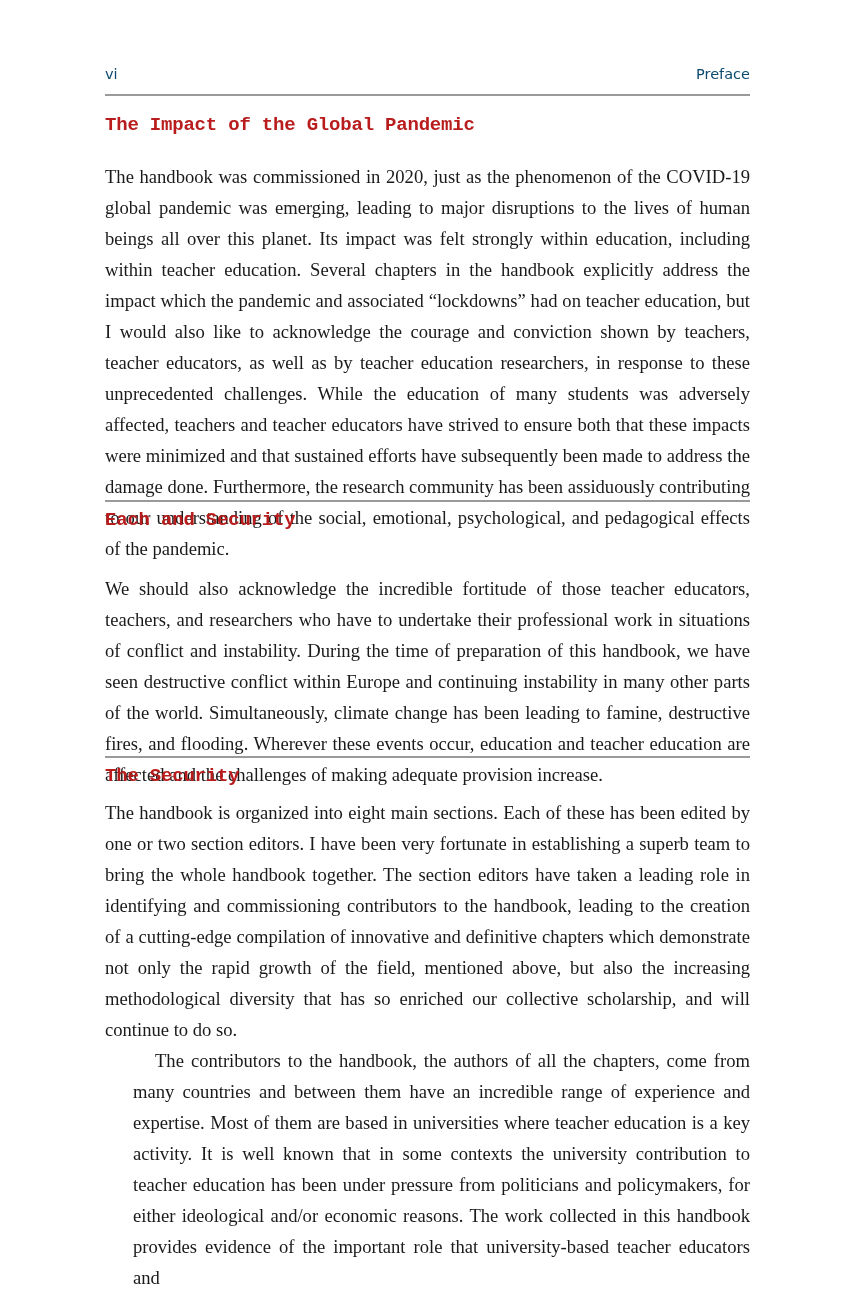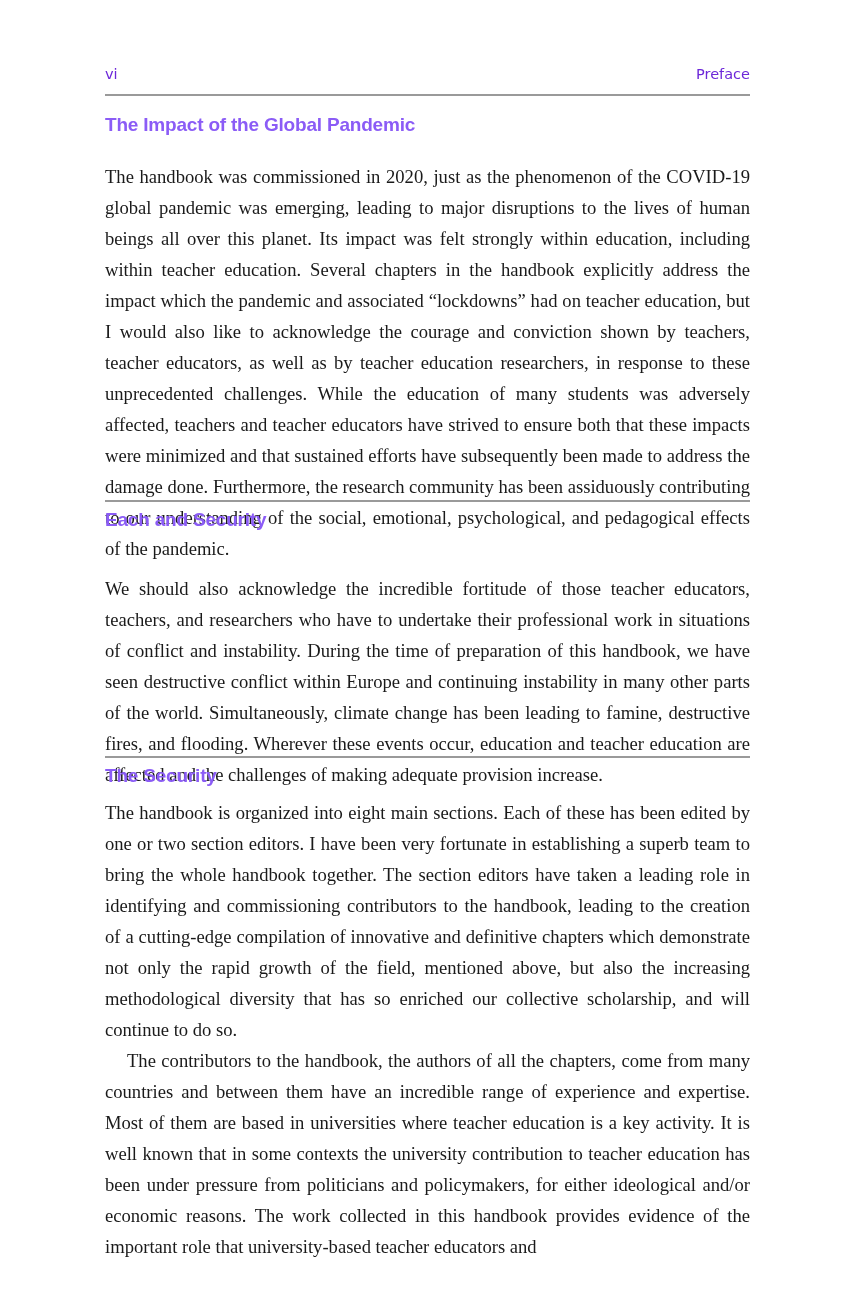--- a/index.html
+++ b/index.html
@@ -1,36 +1,36 @@
 <!DOCTYPE html>
 <html><head>
   <meta charset="utf-8">
   <style>
     html, body { margin: 0; padding: 0; background: #ffffff; }
     body { width: 855px; height: 1296px; position: relative; overflow: hidden; }
     .page { position: absolute; left: 105px; top: 0; width: 645px; }
     .running-head {
       position: absolute; top: 66px; left: 0; width: 645px; height: 20px;
-      font-family: "DejaVu Sans", sans-serif; font-size: 14.5px; color: #6d28d9;
+      font-family: "DejaVu Sans", sans-serif; font-size: 14.5px; color: #0c4a6e;
     }
     .running-head .folio { position: absolute; left: 0; top: 0; }
     .running-head .title { position: absolute; right: 0; top: 0; }
     .rule { position: absolute; left: 0; width: 645px; height: 0; border-top: 2px solid #9a9a9a; }
     .heading {
       position: absolute; left: 0; margin: 0;
-      font-family: Liberation Sans, sans-serif; font-weight: bold; font-size: 19px;
-      color: #8b5cf6; letter-spacing: -0.2px;
+      font-family: Liberation Mono, monospace; font-weight: bold; font-size: 19px;
+      color: #b91c1c; letter-spacing: -0.2px;
     }
     .body-text {
       position: absolute; left: 0; width: 645px; margin: 0;
       font-family: "Liberation Serif", serif; font-size: 18.6px; line-height: 31px;
       color: #1a1a1a; text-align: justify; hyphens: manual;
     }
     .body-text p { margin: 0; }
-    .body-text p.indent { text-indent: 22px; }
+    .body-text p.indent { text-indent: 22px; margin-left: 28px; }
   </style>
 </head>
 <body>
 
 <div class="page">
 
   <div class="running-head">
     <span class="folio">vi</span>
     <span class="title">Preface</span>
   </div>

